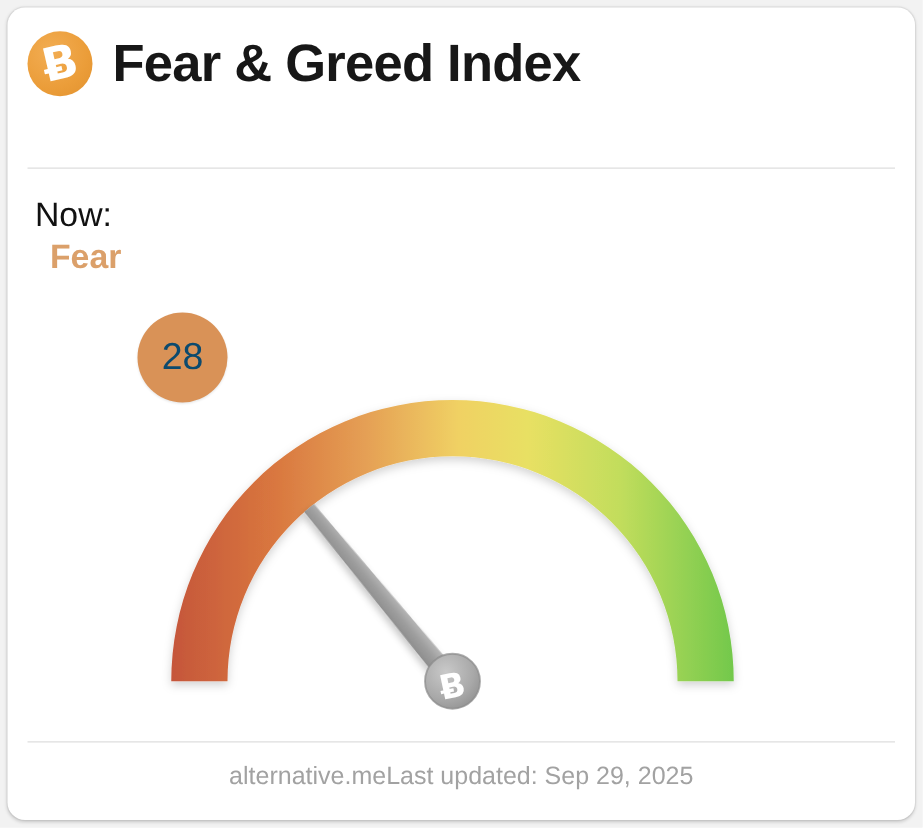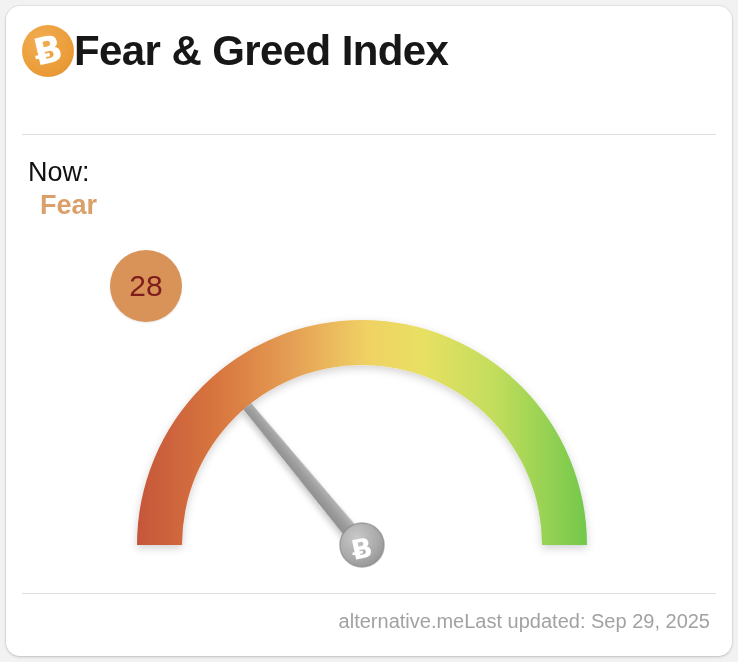--- a/index.html
+++ b/index.html
@@ -56,20 +56,21 @@
   #btc-logo .glyph {
     color: #ffffff;
     font-size: 37px;
     font-weight: bold;
     line-height: 1;
     font-family: "DejaVu Sans", sans-serif;
     transform: rotate(-13deg);
     margin-top: -2px;
   }
   #title {
+    margin-left: 16px;
     font-size: 42px;
     font-weight: bold;
     color: #171717;
     letter-spacing: -0.6px;
     white-space: nowrap;
   }
   #subtitle {
     position: absolute;
     left: 4px;
     top: 74px;
@@ -143,21 +144,21 @@
     line-height: 1;
   }
 
   
   #footer {
     position: absolute;
     left: 22px;
     top: 604px;
     width: 682px;
     display: flex;
-    justify-content: flex-end;
+    justify-content: center;
     align-items: center;
     font-size: 20px;
     color: #a2a2a2;
   }
 </style>
 </head>
 <body>
 
 <div id="card">
 
@@ -215,21 +216,21 @@
 
       <g>
         <circle cx="356" cy="539" r="22" fill="url(#hubGrad)"></circle>
         <circle cx="356" cy="539" r="22" fill="none" stroke="#8a8a8a" stroke-width="1.5" opacity="0.7"></circle>
       </g>
       <text id="hub-glyph" x="356" y="552" text-anchor="middle" font-family="DejaVu Sans, sans-serif" font-size="27" font-weight="bold" fill="#ffffff" transform="rotate(-12 356 543)">Ƀ</text>
     </svg>
   </div>
 
   <div id="value-badge" style="background: rgb(217, 146, 87);">
-    <span class="num" style="color: #7f1d1d;">28</span>
+    <span class="num" style="color: #0c4a6e;">28</span>
   </div>
 
   <div class="divider" id="divider-bottom"></div>
 
   <div id="footer">
     <span>alternative.me</span>
     <span>Last updated: Sep 29, 2025</span>
   </div>
 
 </div>

